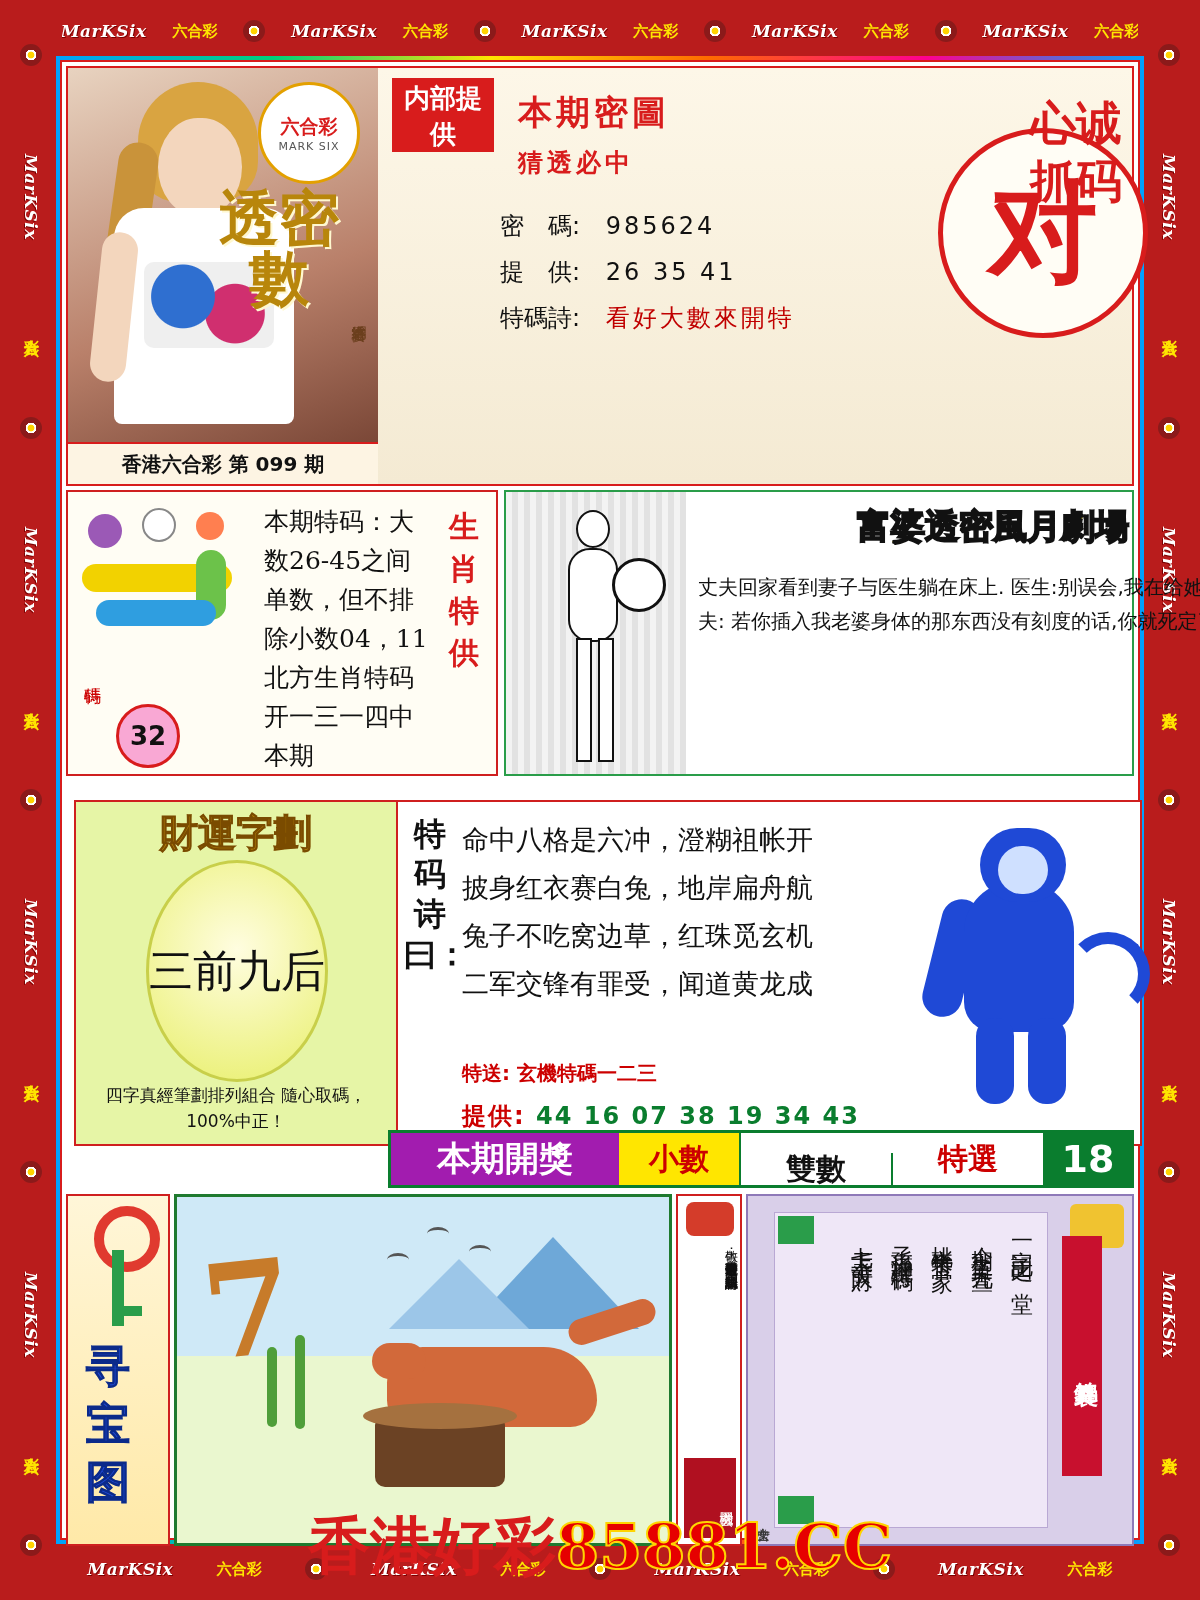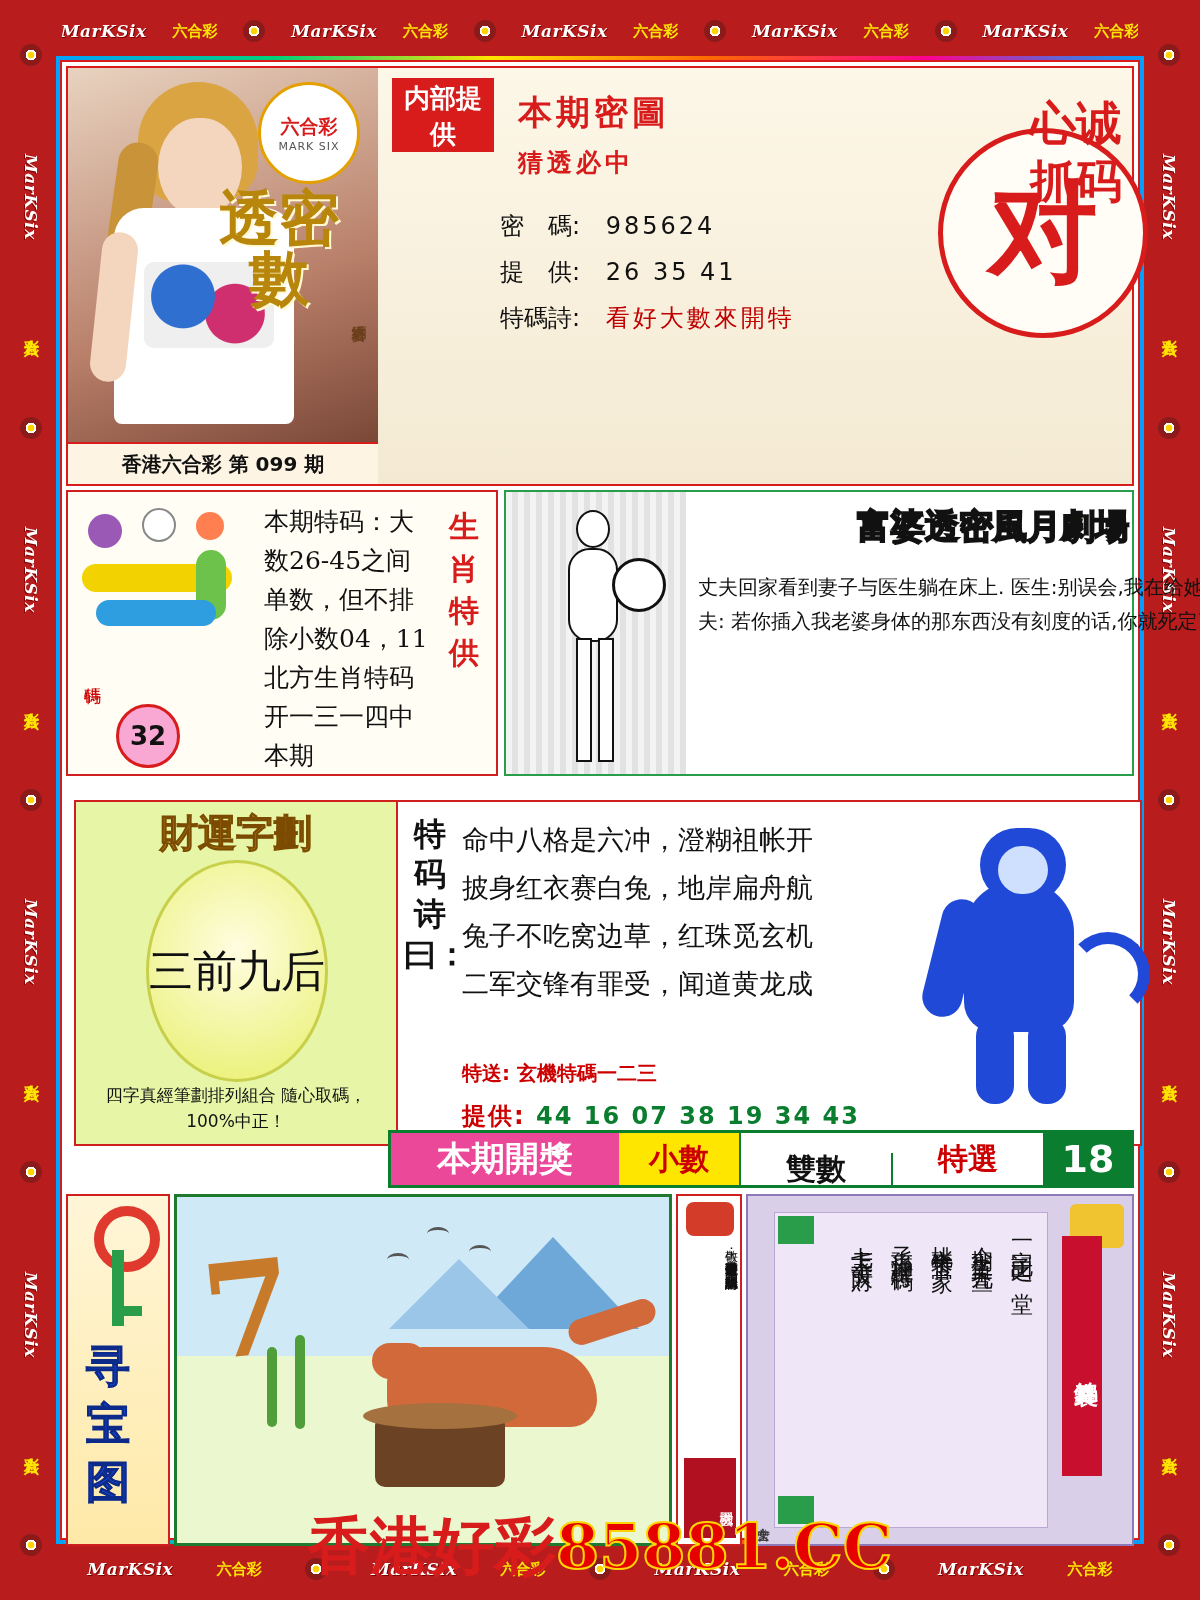--- a/index.html
+++ b/index.html
@@ -100,21 +100,21 @@
   .mk-body{position:absolute;left:40px;top:70px;width:110px;height:150px;background:#1f49d6;border-radius:50px 50px 30px 30px;}
   .mk-head{position:absolute;left:56px;top:16px;width:86px;height:74px;background:#1f49d6;border-radius:44px;}
   .mk-face{position:absolute;left:74px;top:34px;width:50px;height:48px;background:#cfe0ff;border-radius:26px;}
   .mk-arm{position:absolute;left:8px;top:86px;width:40px;height:120px;background:#1f49d6;border-radius:20px;transform:rotate(14deg);}
   .mk-leg{position:absolute;left:52px;top:206px;width:38px;height:86px;background:#1f49d6;border-radius:18px;}
   .mk-leg2{position:absolute;left:104px;top:206px;width:38px;height:86px;background:#1f49d6;border-radius:18px;}
   .mk-tail{position:absolute;left:142px;top:120px;width:60px;height:60px;border:12px solid #1f49d6;border-radius:50%;border-left-color:transparent;border-bottom-color:transparent;}
 
   
   .award{position:absolute;left:326px;top:1068px;width:746px;height:58px;display:flex;border:3px solid #0a7d2e;box-sizing:border-box;background:#fff;}
-  .aw-1{flex:0 0 228px;background:#ec4899;color:#fff;font-size:34px;font-weight:bold;display:flex;align-items:center;justify-content:center;font-family:"DejaVu Serif","Liberation Serif",serif;}
+  .aw-1{flex:0 0 228px;background:#a21caf;color:#fff;font-size:34px;font-weight:bold;display:flex;align-items:center;justify-content:center;font-family:"DejaVu Serif","Liberation Serif",serif;}
   .aw-2{flex:0 0 120px;background:#ffe600;color:#c00;font-size:30px;font-weight:bold;display:flex;align-items:center;justify-content:center;border-right:2px solid #0a7d2e;}
   .aw-3{flex:0 0 150px;background:#fff;color:#111;font-size:30px;font-weight:bold;display:flex;align-items:center;justify-content:center;border-right:2px solid #0a7d2e;margin-top:20px;}
   .aw-4{flex:0 0 150px;background:#fff;color:#c00;font-size:30px;font-weight:bold;display:flex;align-items:center;justify-content:center;border-right:2px solid #0a7d2e;}
   .aw-5{flex:1;background:#0a7d2e;color:#fff;font-size:38px;font-weight:bold;display:flex;align-items:center;justify-content:center;}
 
   
   .band4{position:absolute;left:4px;top:1132px;width:1068px;height:352px;display:flex;gap:4px;}
   .treasure{width:104px;height:100%;background:linear-gradient(180deg,#fff6d8,#ffe9a8);border:2px solid #cf1f1f;box-sizing:border-box;position:relative;}
   .key{position:absolute;left:18px;top:10px;width:66px;height:120px;}
   .key-h{position:absolute;left:8px;top:0;width:46px;height:46px;border:10px solid #e03a2f;border-radius:50%;}

